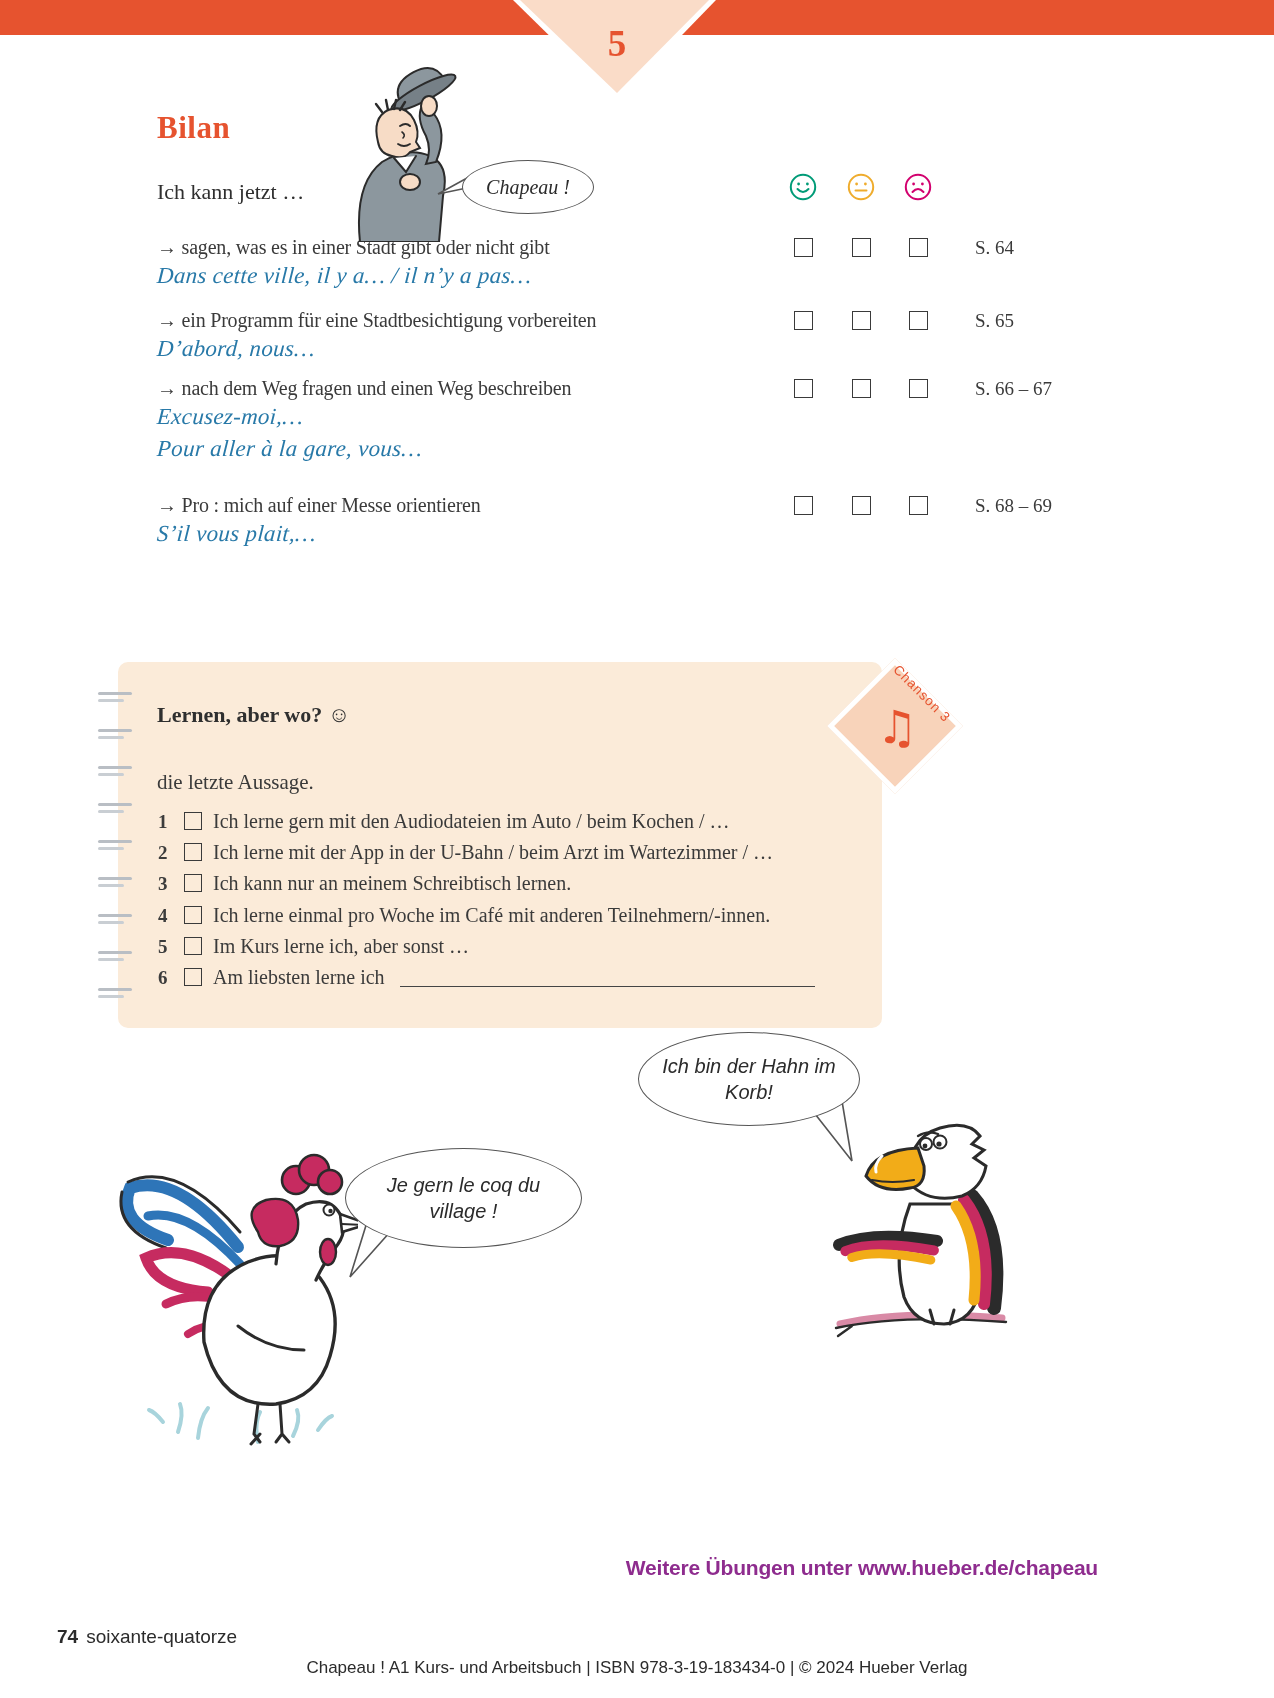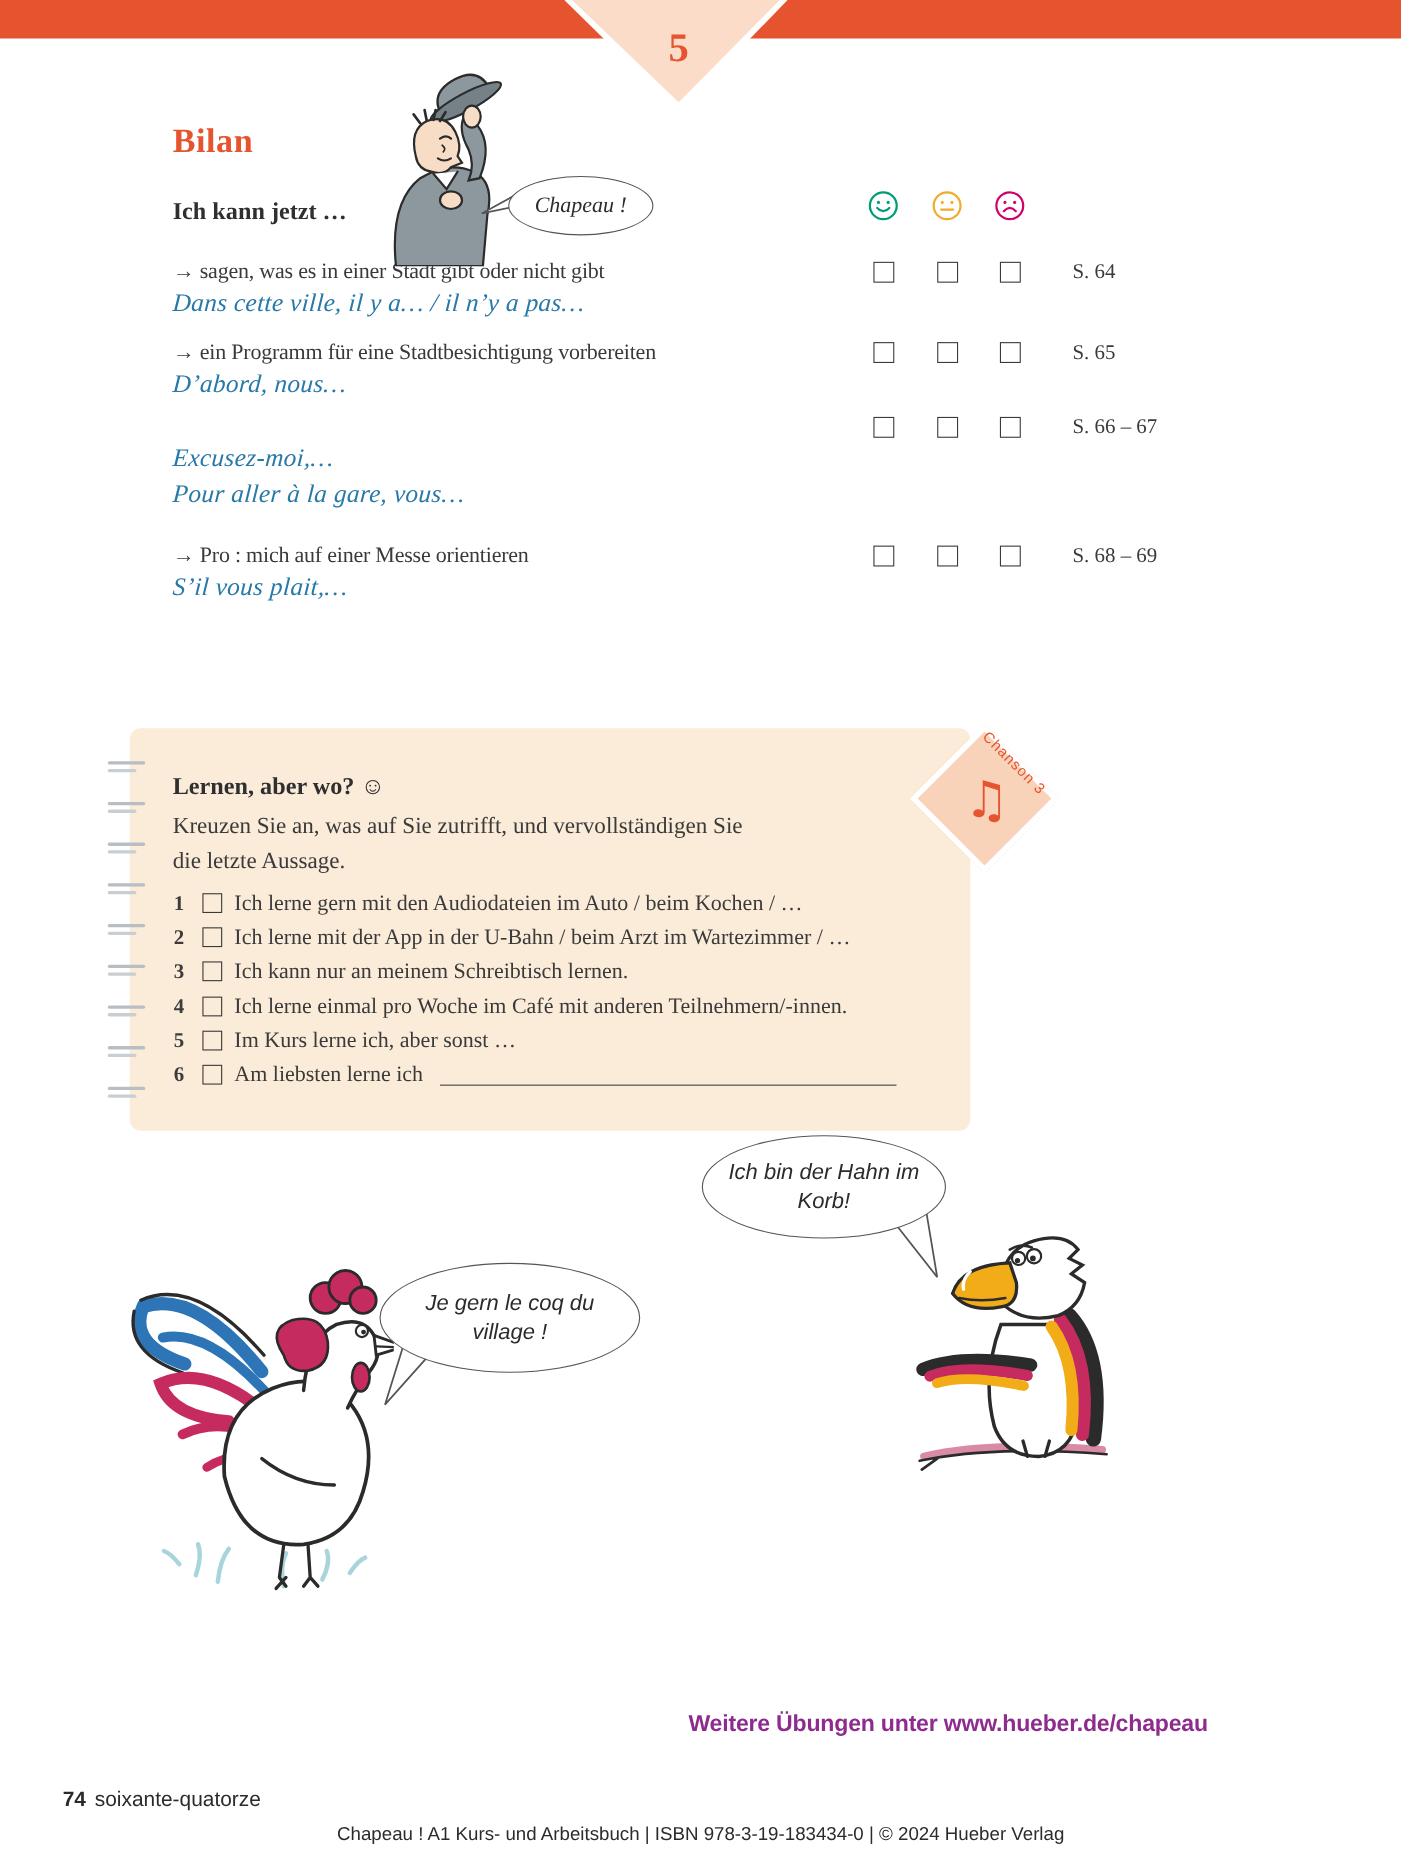--- a/index.html
+++ b/index.html
@@ -10,21 +10,21 @@
   
   .orange-band{left:0;top:0;width:1274px;height:35px;background:#e6532f;z-index:1;}
   .tri-white{left:500px;top:0;width:240px;height:102px;background:#ffffff;
              clip-path:polygon(13px 0,216px 0,117px 102px);z-index:2;}
   .tri-peach{left:500px;top:0;width:240px;height:95px;background:#fadcc8;
              clip-path:polygon(20px 0,209px 0,117px 93px);z-index:3;}
   .chapter-num{left:590px;top:22px;width:54px;text-align:center;font-size:37px;font-weight:bold;
                color:#e6532f;z-index:4;}
 
   .bilan-title{left:157px;top:110px;font-size:31px;font-weight:bold;color:#e6532f;letter-spacing:.5px;}
-  .cando{left:157px;top:179px;font-size:22px;font-weight:bold;color:#2f2f2f;}
+  .cando{left:157px;top:179px;font-size:22px;font-weight:normal;color:#2f2f2f;}
 
   .de-line{font-size:20px;color:#3a3a3a;letter-spacing:-0.2px;}
   .fr-line{font-size:23px;color:#2879a8;font-style:italic;transform:skewX(-4deg);letter-spacing:.3px;}
   .pageref{font-size:19px;color:#3a3a3a;}
   .cb{width:19px;height:19px;border:1.6px solid #3a3a3a;background:#fff;box-sizing:border-box;}
 
   
   .tab{left:150px;top:628px;height:34px;padding:0 15px;background:#f9d6bc;border-radius:4px 4px 0 0;
        font-size:21px;color:#e6532f;display:flex;align-items:center;}
   .cream{left:118px;top:662px;width:764px;height:366px;background:#fbebd9;border-radius:10px;z-index:1;}
@@ -135,20 +135,21 @@
   <div class="abs pageref" style="left:975px;top:237px;">S. 64</div>
   <div class="abs fr-line" style="left:157px;top:263px;">Dans cette ville, il y a… / il n’y a pas…</div>
 
   <div class="abs de-line" style="left:157px;top:309px;">→ ein Programm für eine Stadtbesichtigung vorbereiten</div>
   <div class="abs cb" style="left:794px;top:311px;"></div>
   <div class="abs cb" style="left:852px;top:311px;"></div>
   <div class="abs cb" style="left:909px;top:311px;"></div>
   <div class="abs pageref" style="left:975px;top:310px;">S. 65</div>
   <div class="abs fr-line" style="left:157px;top:336px;">D’abord, nous…</div>
 
+  <div class="abs de-line" style="left:157px;top:377px;">→ nach dem Weg fragen und einen Weg beschreiben</div>
   <div class="abs cb" style="left:794px;top:379px;"></div>
   <div class="abs cb" style="left:852px;top:379px;"></div>
   <div class="abs cb" style="left:909px;top:379px;"></div>
   <div class="abs pageref" style="left:975px;top:378px;">S. 66 – 67</div>
   <div class="abs fr-line" style="left:157px;top:404px;">Excusez-moi,…</div>
   <div class="abs fr-line" style="left:157px;top:436px;">Pour aller à la gare, vous…</div>
 
   <div class="abs de-line" style="left:157px;top:494px;">→ Pro : mich auf einer Messe orientieren</div>
   <div class="abs cb" style="left:794px;top:496px;"></div>
   <div class="abs cb" style="left:852px;top:496px;"></div>
@@ -162,21 +163,20 @@
   <div class="abs coil" style="left:98px;top:729px;"></div>
   <div class="abs coil" style="left:98px;top:766px;"></div>
   <div class="abs coil" style="left:98px;top:803px;"></div>
   <div class="abs coil" style="left:98px;top:840px;"></div>
   <div class="abs coil" style="left:98px;top:877px;"></div>
   <div class="abs coil" style="left:98px;top:914px;"></div>
   <div class="abs coil" style="left:98px;top:951px;"></div>
   <div class="abs coil" style="left:98px;top:988px;"></div>
 
   <div class="abs cahier-head" style="left:157px;top:688px;margin-top:14px;">Lernen, aber wo? ☺</div>
-  <div class="abs instr" style="left:157px;top:738px;">Kreuzen Sie an, was auf Sie zutrifft, und vervollständigen Sie</div>
   <div class="abs instr" style="left:157px;top:770px;">die letzte Aussage.</div>
 
   <div class="abs item-num" style="left:158px;top:811px;">1</div>
   <div class="abs item-cb" style="left:184px;top:812px;"></div>
   <div class="abs item-text" style="left:213px;top:810px;">Ich lerne gern mit den Audiodateien im Auto / beim Kochen / …</div>
 
   <div class="abs item-num" style="left:158px;top:842px;">2</div>
   <div class="abs item-cb" style="left:184px;top:843px;"></div>
   <div class="abs item-text" style="left:213px;top:841px;">Ich lerne mit der App in der U-Bahn / beim Arzt im Wartezimmer / …</div>
 

